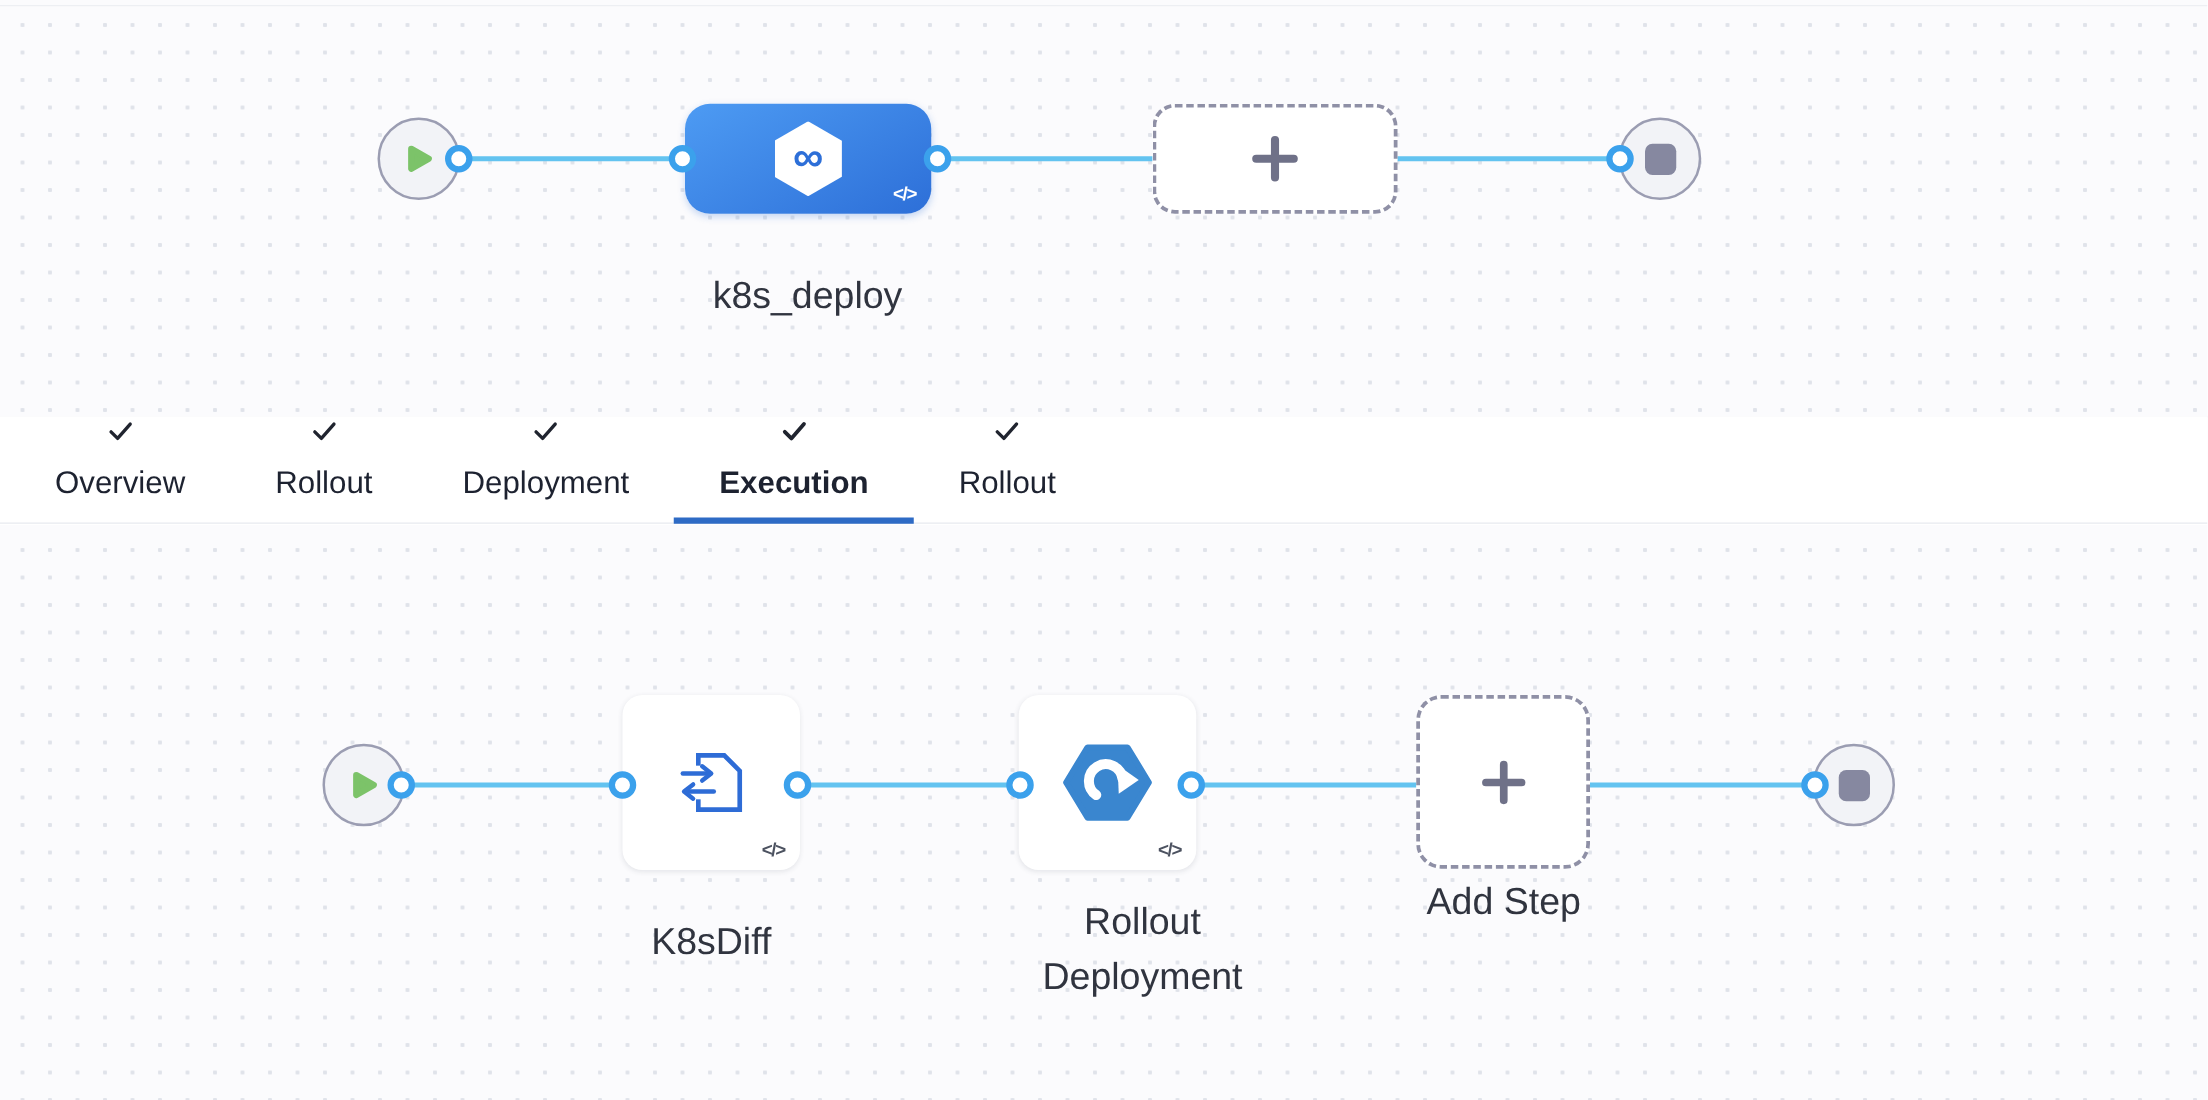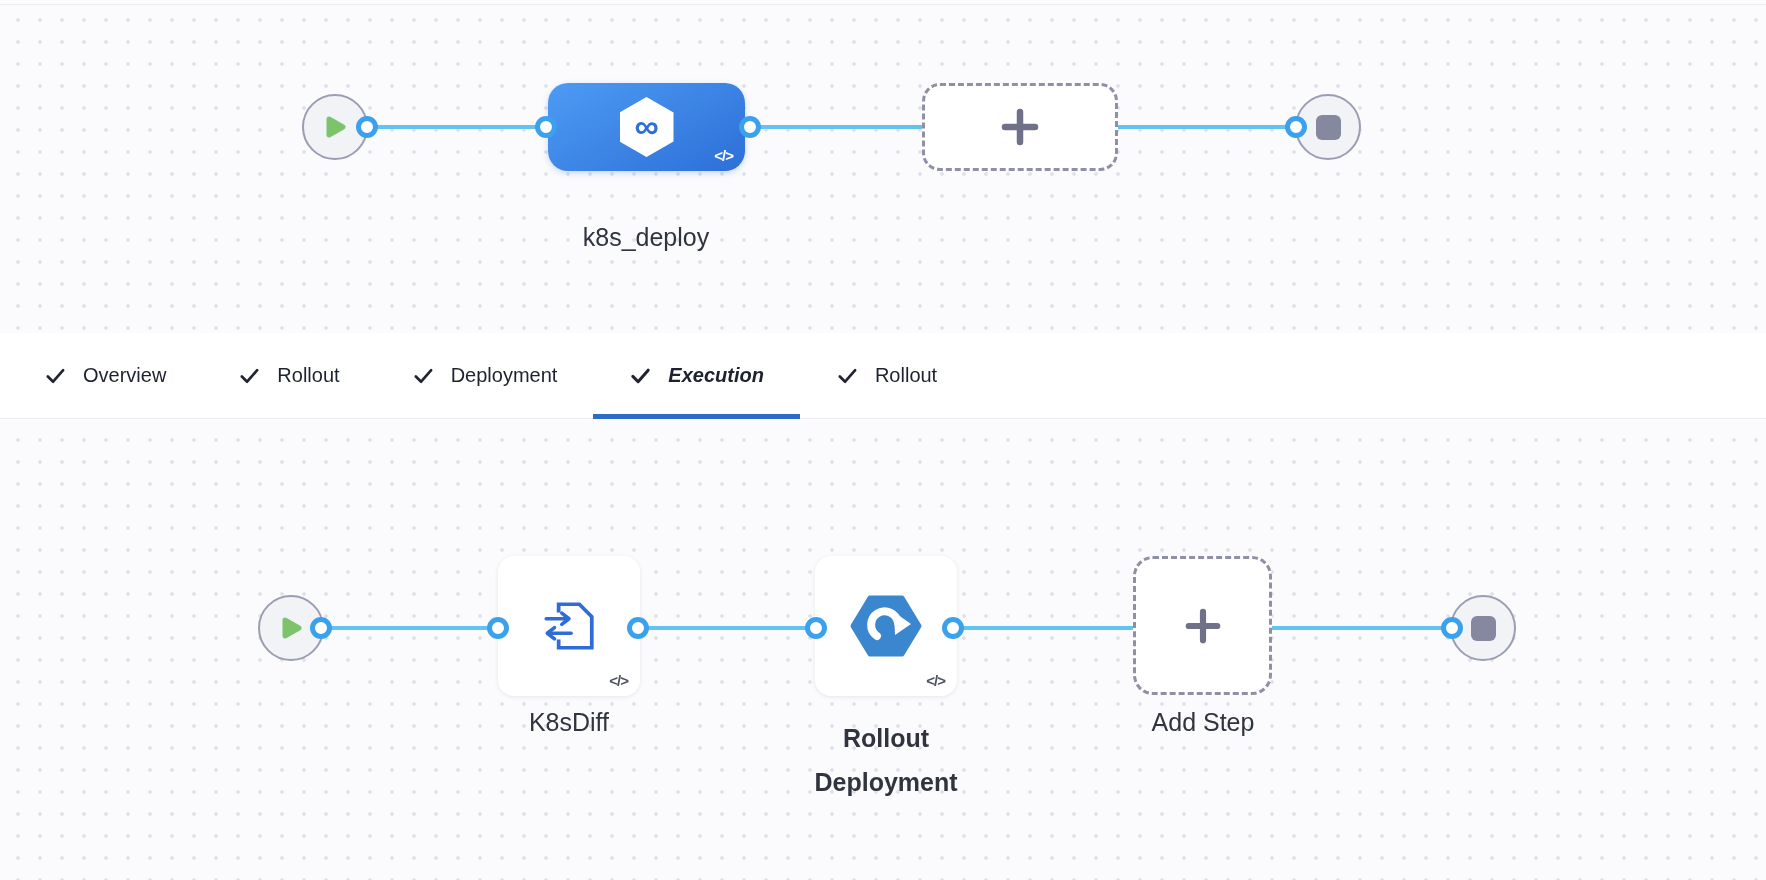--- a/index.html
+++ b/index.html
@@ -63,35 +63,35 @@
 
   
   .step-card{
     position:absolute;top:556px;width:142px;height:140px;border-radius:16px;background:#fff;
     box-shadow:0 1px 4px rgba(40,48,70,.10);
     display:flex;align-items:center;justify-content:center;z-index:4;
   }
 
   
   .flow-label{
-    position:absolute;text-align:center;font-size:25px;color:#30343f;line-height:44px;
+    position:absolute;text-align:center;font-size:30px;color:#30343f;line-height:44px;
   }
 
   
   .tabbar{
     position:absolute;top:333px;left:0;width:1766px;height:86px;background:#ffffff;
     border-bottom:1px solid #e8eaef;box-sizing:border-box;
     display:flex;align-items:stretch;padding-left:8px;
   }
   .tab{
     position:relative;display:flex;align-items:center;gap:16px;
-    padding:0 36px;cursor:pointer;font-size:20px;color:#1d2230;
+    padding:0 36px;cursor:pointer;font-size:25px;color:#1d2230;flex-direction:column;
   }
   .tab .check{flex:0 0 auto;}
-  .tab.active{font-weight:bold;font-style:italic;}
+  .tab.active{font-weight:bold;}
   .tab.active::after{
     content:"";position:absolute;left:0;right:0;bottom:-1px;height:5px;background:#2e6bc5;
   }
 </style>
 </head>
 <body>
 
 <div class="screen">
 
   <div class="canvas canvas-top">
@@ -214,18 +214,18 @@
       <div class="stop-square"></div>
     </div>
 
     <div class="dot" style="left:310px;top:197px;"></div>
     <div class="dot" style="left:487px;top:197px;"></div>
     <div class="dot" style="left:627px;top:197px;"></div>
     <div class="dot" style="left:805px;top:197px;"></div>
     <div class="dot" style="left:942px;top:197px;"></div>
     <div class="dot" style="left:1441px;top:197px;"></div>
 
-    <div class="flow-label" style="left:429px;top:280px;width:280px;text-align:center;">K8sDiff</div>
-    <div class="flow-label" style="left:786px;top:296px;width:200px;font-weight:bold;">Rollout Deployment</div>
+    <div class="flow-label" style="left:429px;top:312px;width:280px;text-align:center;">K8sDiff</div>
+    <div class="flow-label" style="left:814px;top:296px;width:200px;">Rollout Deployment</div>
     <div class="flow-label" style="left:1063px;top:280px;width:280px;">Add Step</div>
   </div>
 
 </div>
 
 </body></html>

